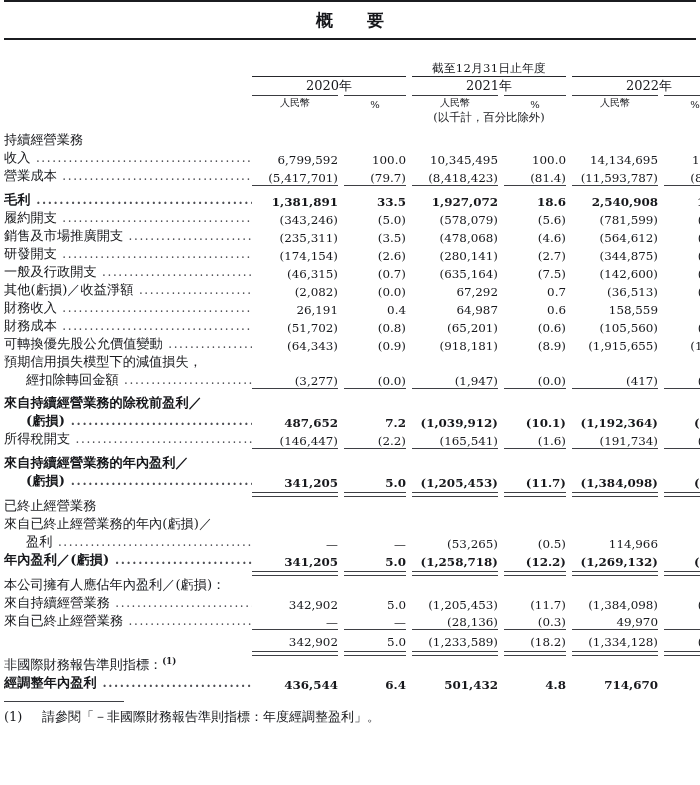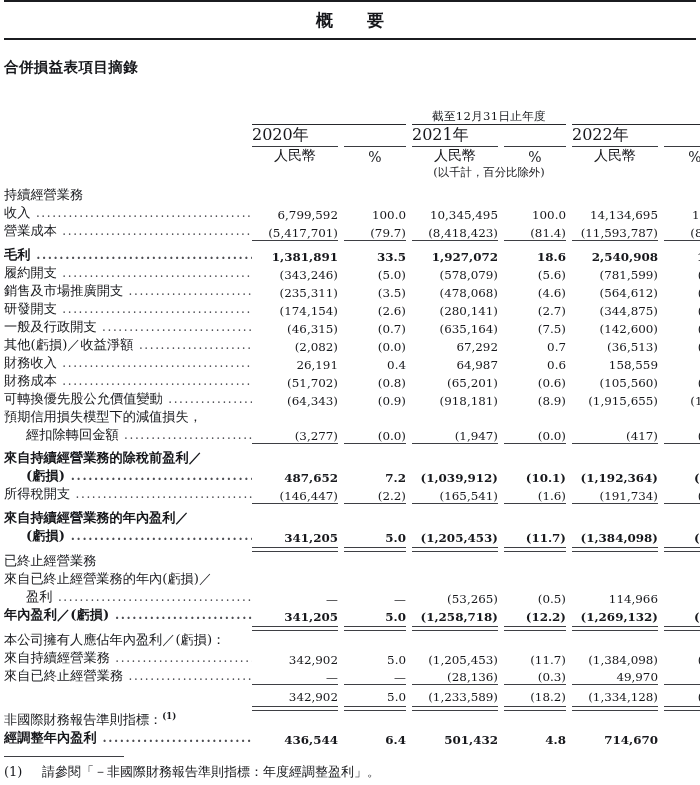--- a/index.html
+++ b/index.html
@@ -52,21 +52,21 @@
   .intro {
     font-size: 14.5px;
     line-height: 1.62;
     margin-top: 17px;
     text-align: justify;
     letter-spacing: 0.1px;
   }
   .intro .indent { display: inline-block; width: 34px; }
 
   
-  .tbl-wrap { margin-top: 32px; }
+  .tbl-wrap { margin-top: 21px; }
   table.fin {
     border-collapse: collapse;
     width: 692px;
     table-layout: fixed;
     font-size: 11.4px;
   }
   table.fin col.c-label { width: 248px; }
   table.fin col.c-num   { width: 86px; }
   table.fin col.c-pct   { width: 62px; }
   table.fin col.c-gap   { width: 6px; }
@@ -81,29 +81,29 @@
   .hdr-span {
     text-align: center;
     font-weight: bold;
     font-size: 11.6px;
     padding-bottom: 3px;
     letter-spacing: 0.3px;
   }
   .rule-top { border-top: 1.6px solid #26272b; }
   .rule-med { border-top: 1.1px solid #3a3b40; }
   .hdr-year {
-    text-align: left;
+    text-align: center;
     font-weight: bold;
-    font-size: 16px;
+    font-size: 13px;
     padding: 3px 0 3px 0;
   }
   .hdr-unit {
     text-align: center;
     font-weight: bold;
-    font-size: 14px;
+    font-size: 10px;
     padding: 3px 0 3px 0;
   }
   .hdr-note {
     text-align: center;
     font-weight: bold;
     font-size: 11.4px;
     padding: 4px 0 2px 0;
   }
 
   
@@ -178,21 +178,20 @@
 <body>
 
 <div class="page">
 
   <div class="runhead-wrap">
     <div class="rule-thick"></div>
     <div class="runhead">概 要</div>
     <div class="rule-thick"></div>
   </div>
 
-  <div class="sec-head">合併損益表項目摘錄</div>
 
 
   <div class="tbl-wrap">
     <table class="fin">
       <colgroup>
         <col class="c-label">
           <col class="c-num">
           <col class="c-gap">
           <col class="c-pct">
         <col class="c-gap">

